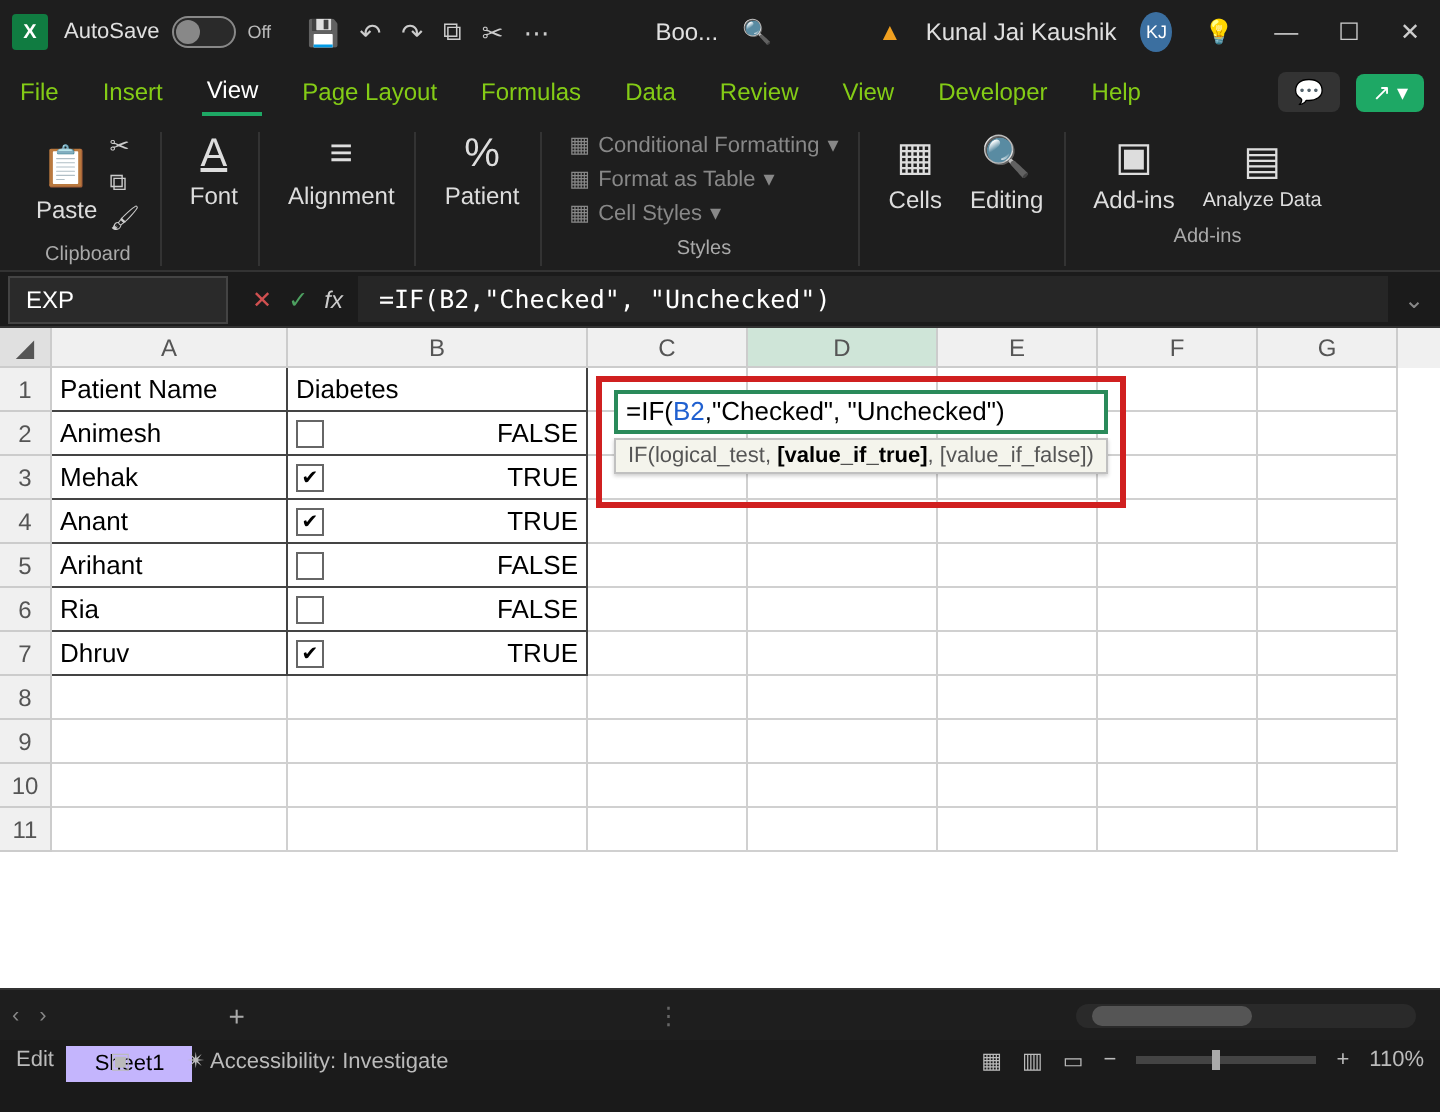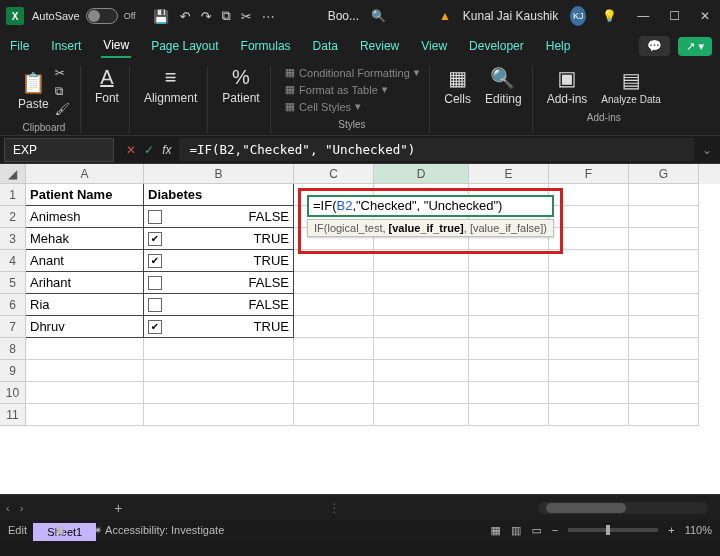--- a/index.html
+++ b/index.html
@@ -15,21 +15,21 @@
 .qa-icons { display: flex; gap: 10px; margin-left: 10px; align-items: center; }
 .qa-icons span { font-size: 13px; color: #ccc; }
 .title-center { flex: 1; text-align: center; font-size: 12px; display: flex; align-items: center; justify-content: center; gap: 12px; }
 .titleright { display: flex; align-items: center; gap: 12px; }
 .avatar { width: 16px; height: 20px; border-radius: 50%; background: #3b6fa0; color: #fff; display: flex; align-items: center; justify-content: center; font-size: 9px; }
 .warn { color: #f0a020; }
 .winbtn { font-size: 12px; color:#ccc; padding:0 4px;}
 
 
 .menubar { height: 28px; background: #1e1e1e; display: flex; align-items: center; padding: 0 8px; gap: 18px; font-size: 12px; }
-.menubar .item { color: #5eead4; cursor: pointer; padding: 4px 2px; }
+.menubar .item { color: #84cc16; cursor: pointer; padding: 4px 2px; }
 .menubar .item.active { border-bottom: 2px solid #1ea865; color: #fff; }
 .menubar .right { margin-left: auto; display:flex; gap:8px; align-items:center;}
 .share-btn { background:#1ea865; color:#fff; padding:3px 8px; border-radius:4px; font-size:11px;}
 .comment-btn { background:#333; padding:3px 8px; border-radius:4px; }
 
 
 .ribbon { background: #1e1e1e; display: flex; padding: 6px 8px 2px 8px; gap: 4px; border-bottom: 1px solid #333; }
 .group { display: flex; flex-direction: column; align-items: center; padding: 0 10px; border-right: 1px solid #333; }
 .group:last-child { border-right:none;}
 .group .big { display:flex; flex-direction:column; align-items:center; color:#ddd; gap:2px;}
@@ -55,21 +55,21 @@
 .colhdr .rowsel { width:26px; border-right:1px solid #ccc; border-bottom:1px solid #ccc; background:#e0e0e0; display:flex; align-items:center; justify-content:center;}
 .colhdr .ch { border-right:1px solid #ccc; border-bottom:1px solid #ccc; display:flex; align-items:center; justify-content:center; }
 .ch.A{width:118px;} .ch.B{width:150px;} .ch.C{width:80px;} .ch.D{width:95px;} .ch.E{width:80px;} .ch.F{width:80px;} .ch.G{width:70px;}
 .ch.active { background:#cfe5d8; }
 
 .rows { }
 .row { display:flex; height:22px; }
 .rh { width:26px; background:#f0f0f0; color:#555; border-right:1px solid #ccc; border-bottom:1px solid #ccc; display:flex; align-items:center; justify-content:center; font-size:12px;}
 .cell { border-right:1px solid #d0d0d0; border-bottom:1px solid #d0d0d0; display:flex; align-items:center; padding:0 4px; font-size:13px; color:#000; background:#fff; position:relative;}
 .cell.A{width:118px;} .cell.B{width:150px;} .cell.C{width:80px;} .cell.D{width:95px;} .cell.E{width:80px;} .cell.F{width:80px;} .cell.G{width:70px;}
-.row.r1 .cell.A, .row.r1 .cell.B { font-weight:bold; }
+.row.r1 .cell.A, .row.r1 .cell.B { font-weight:normal; }
 .tbl .cell.A, .tbl .cell.B { border-right:1px solid #444; border-bottom:1px solid #444; }
 .tbl .rh {}
 .cb { width:14px; height:14px; border:1px solid #666; background:#fff; display:flex; align-items:center; justify-content:center; font-size:10px; color:#000;}
 .bval { margin-left:auto; }
 
 .formula-overlay { position:absolute; top:24px; left:298px; z-index:10; }
 .redbox { border:3px solid #d02020; padding:4px 6px 14px 6px; }
 .editcell { border:2px solid #2a8a5a; background:#fff; color:#000; font-family:"Segoe UI"; font-size:13px; padding:1px 4px; white-space:nowrap;}
 .editcell .ref { color:#2060d0; }
 .tooltip { background:#f4f4ec; border:1px solid #c0c0c0; color:#555; font-size:11px; padding:2px 6px; margin-top:2px; display:inline-block; box-shadow:0 1px 2px rgba(0,0,0,.2);}

